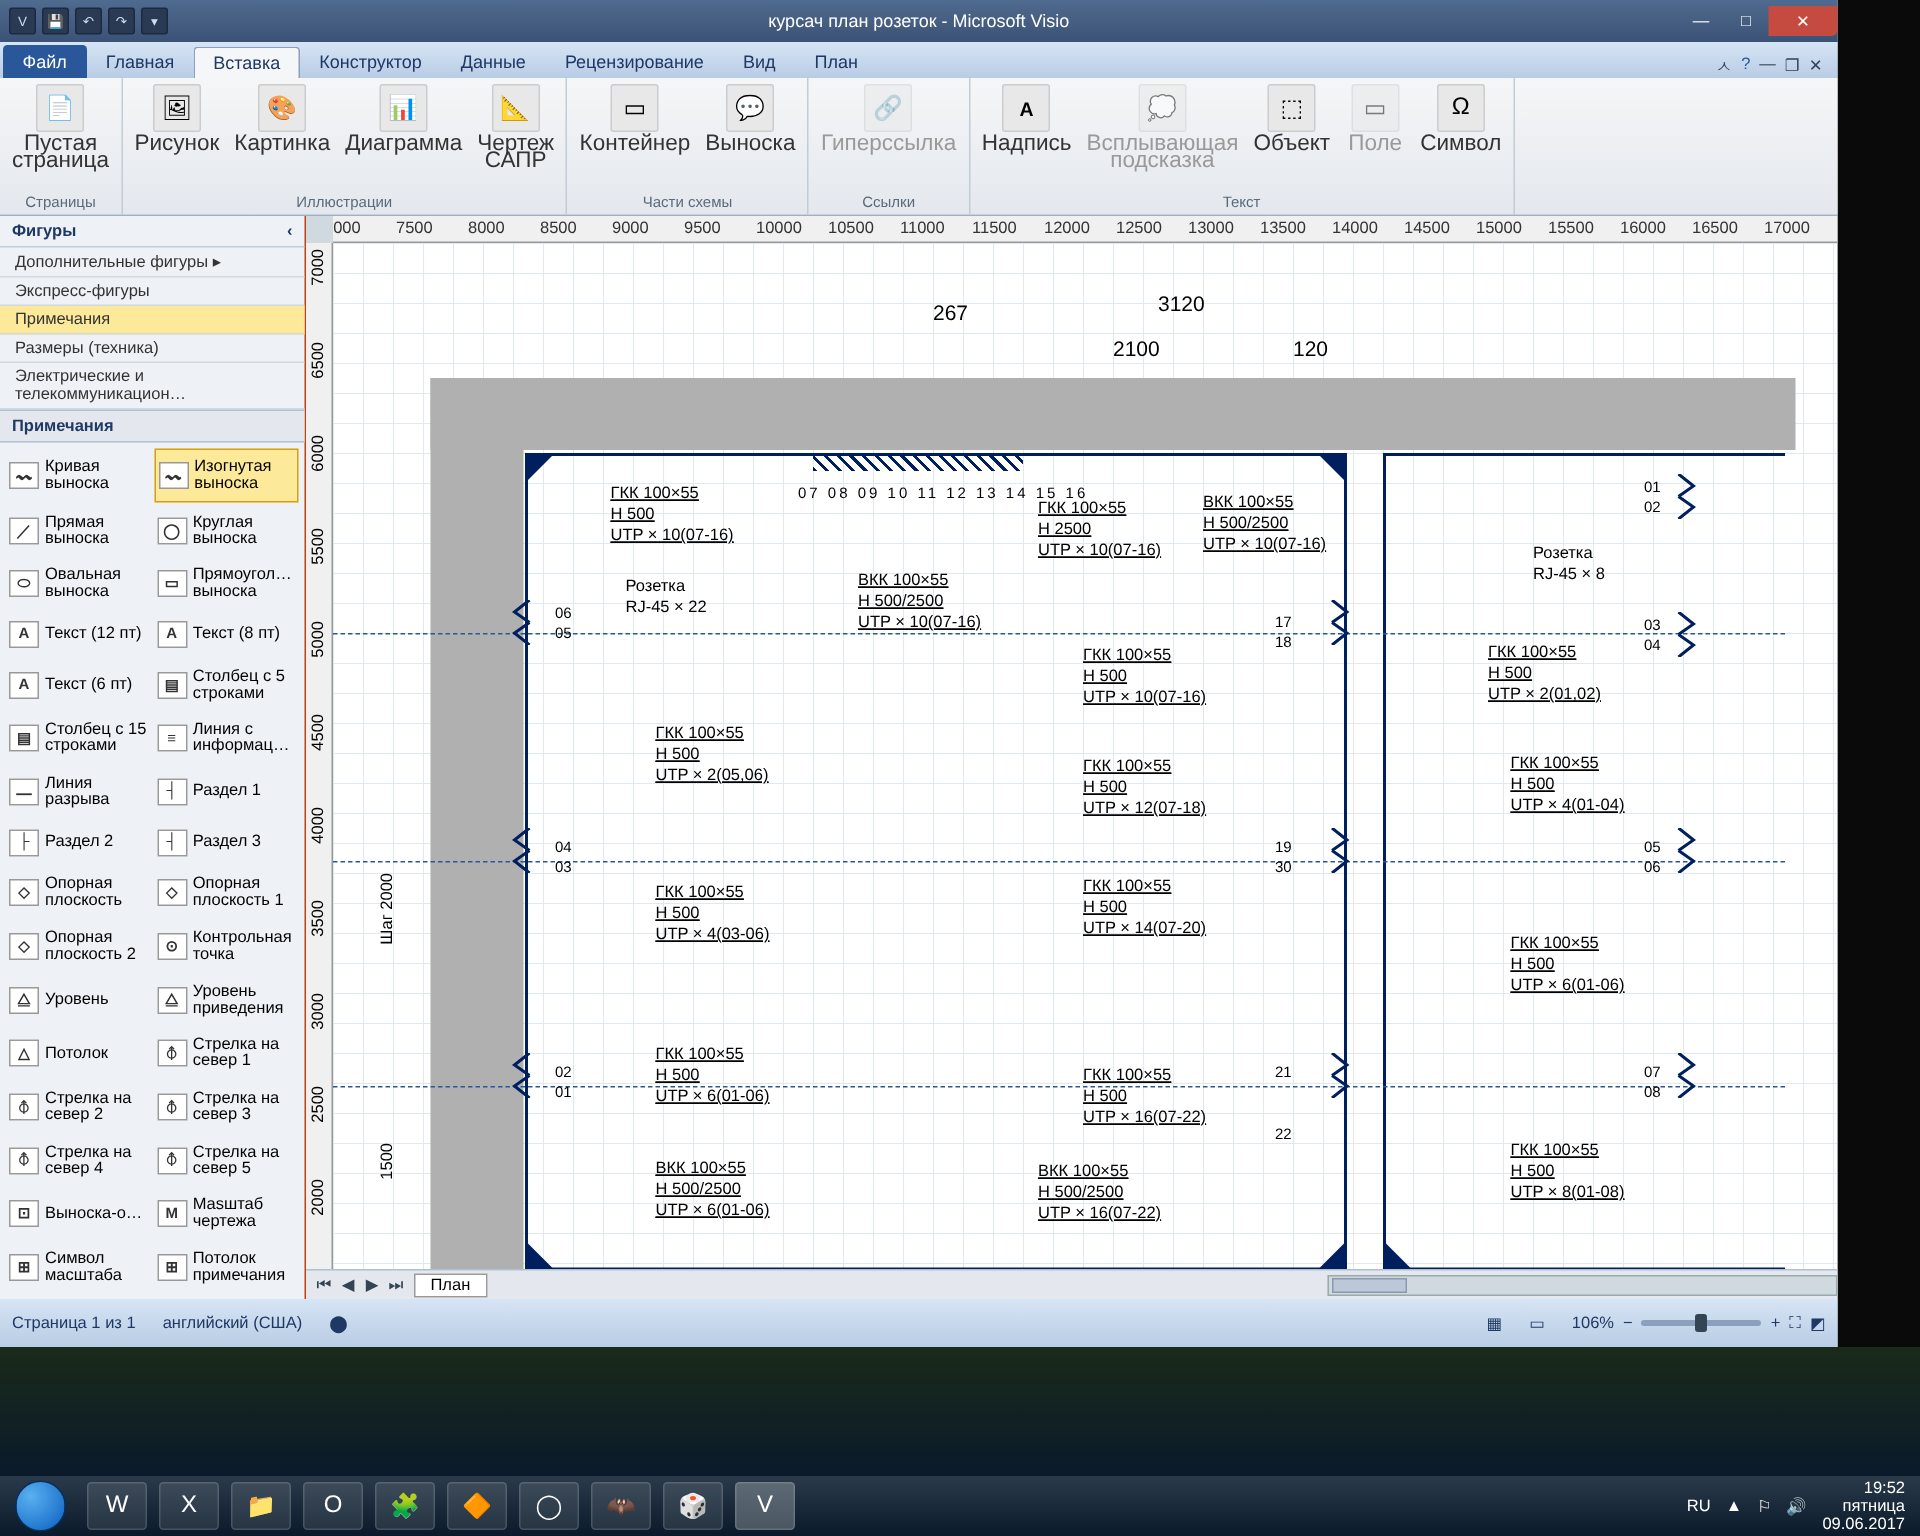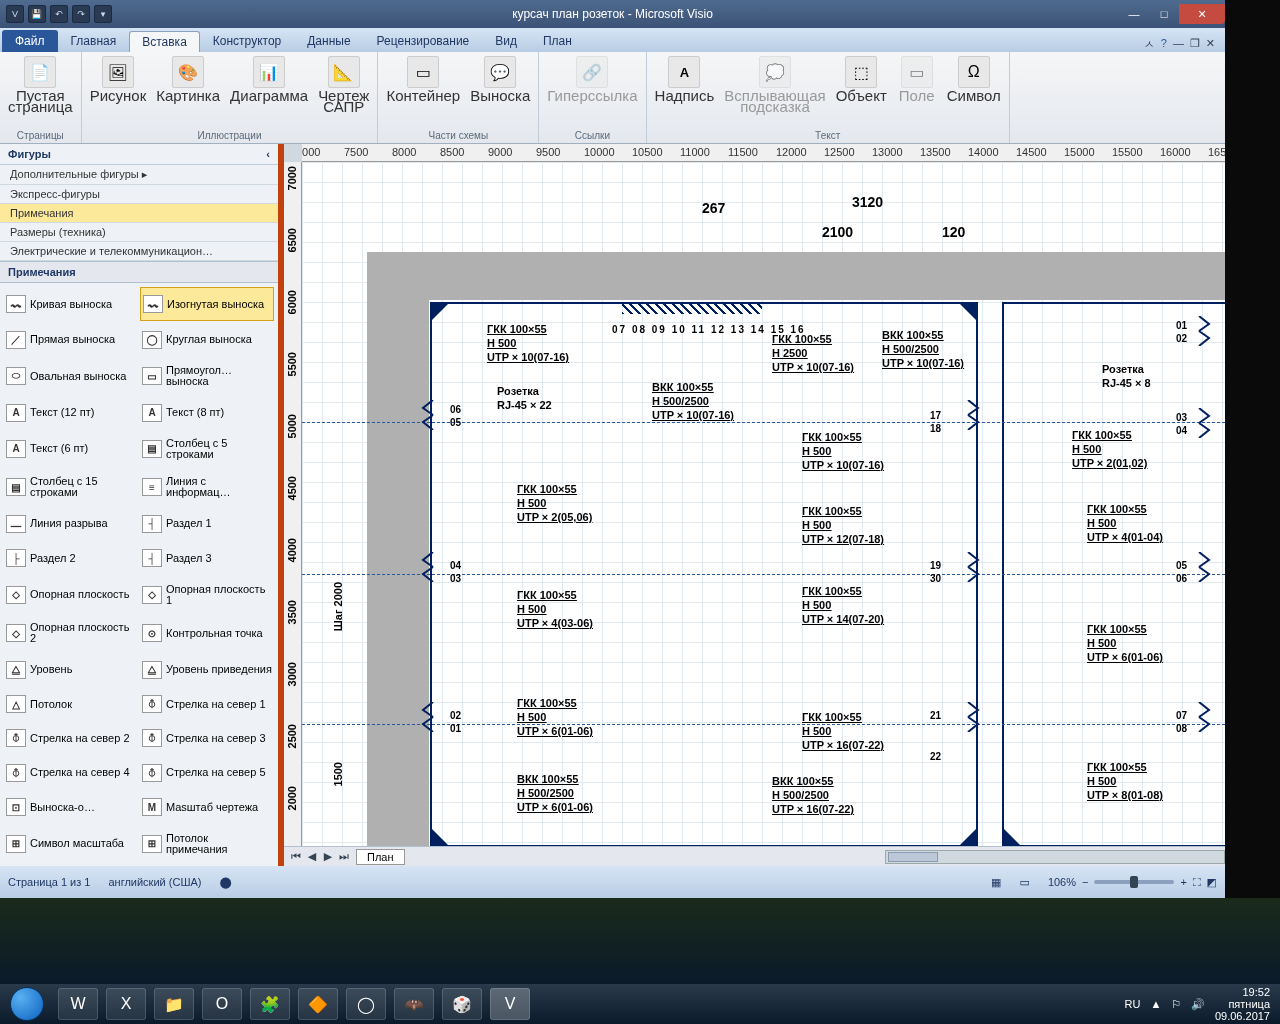--- a/index.html
+++ b/index.html
@@ -20,35 +20,35 @@
 .ribbon { height:92px; background:linear-gradient(#f5f6f7,#e4e8ee); border-bottom:1px solid #a0b0c0; display:flex; }
 .rgroup { border-right:1px solid #c0ccd8; padding:4px 8px 2px; display:flex; flex-direction:column; align-items:center; }
 .rgroup-items { display:flex; gap:10px; flex:1; align-items:flex-start; }
 .ritem { display:flex; flex-direction:column; align-items:center; gap:2px; min-width:40px; }
 .ritem .ico { width:32px; height:32px; background:#e8e8e8; border:1px solid #ccc; border-radius:2px; display:flex; align-items:center; justify-content:center; font-size:16px; }
 .ritem .lbl { font-size:15px; text-align:center; color:#333; line-height:11px; }
 .ritem.disabled .lbl { color:#999; }
 .ritem.disabled .ico { opacity:.5; }
 .rgroup-title { font-size:10px; color:#5a6a7a; padding-top:2px; }
 .body-area { flex:1; display:flex; overflow:hidden; }
-.shapes-pane { width:284px; background:#eef2f6; border-right:6px solid #c2410c; display:flex; flex-direction:column; }
+.shapes-pane { width:204px; background:#eef2f6; border-right:1px solid #c2410c; display:flex; flex-direction:column; }
 .shapes-hdr { padding:4px 8px; font-weight:bold; color:#1f3864; border-bottom:1px solid #c0ccd8; display:flex; justify-content:space-between; }
 .shapes-cats { }
 .shapes-cat { padding:3px 10px; border-bottom:1px solid #d0d8e0; font-size:11px; color:#333; cursor:default; }
 .shapes-cat.active { background:#fde99a; }
 .stencil-title { padding:4px 8px; font-weight:bold; color:#1f3864; border-top:1px solid #b0c0d0; border-bottom:1px solid #b0c0d0; background:#e4e8ee; }
 .stencil-grid { flex:1; overflow-y:auto; padding:4px; display:grid; grid-template-columns:1fr 1fr; gap:2px; }
 .shape-item { display:flex; align-items:center; gap:4px; padding:2px; font-size:10px; }
 .shape-item.sel { background:#fde99a; border:1px solid #d4a017; }
 .shape-ico { width:20px; height:18px; background:#fff; border:1px solid #999; flex-shrink:0; display:flex; align-items:center; justify-content:center; font-size:10px; font-weight:bold; color:#333; }
 .shape-lbl { line-height:11px; }
 .canvas-wrap { flex:1; display:flex; flex-direction:column; background:#d0d8e0; position:relative; }
 .ruler-h { height:18px; background:#f0f0f0; border-bottom:1px solid #999; font-size:8px; color:#333; position:relative; overflow:hidden; margin-left:18px; }
 .ruler-h span { position:absolute; top:2px; }
-.canvas-row { flex:1; display:flex; overflow:hidden;font-weight:bold; }
+.canvas-row { flex:1; display:flex; overflow:hidden; }
 .ruler-v { width:18px; background:#f0f0f0; border-right:1px solid #999; font-size:8px; position:relative; overflow:hidden; }
 .ruler-v span { position:absolute; left:2px; writing-mode:vertical-rl; transform:rotate(180deg); }
 .canvas { flex:1; background:#fff; position:relative; overflow:hidden; background-image:linear-gradient(#e0e8f0 1px,transparent 1px),linear-gradient(90deg,#e0e8f0 1px,transparent 1px); background-size:20px 20px; }
 .wall { position:absolute; background:#b0b0b0; }
 .thick-wall-top { top:90px; height:48px; }
 .room-outline { position:absolute; border:2px solid #001f5f; }
 .hatch { position:absolute; height:12px; background:repeating-linear-gradient(45deg,#001f5f,#001f5f 2px,transparent 2px,transparent 6px); }
 .dashline-h { position:absolute; border-top:1px dashed #2a579a; height:0; }
 .label-block { position:absolute; font-size:11px; color:#000; line-height:14px; }
 .label-block u { text-decoration:underline; display:block; }

